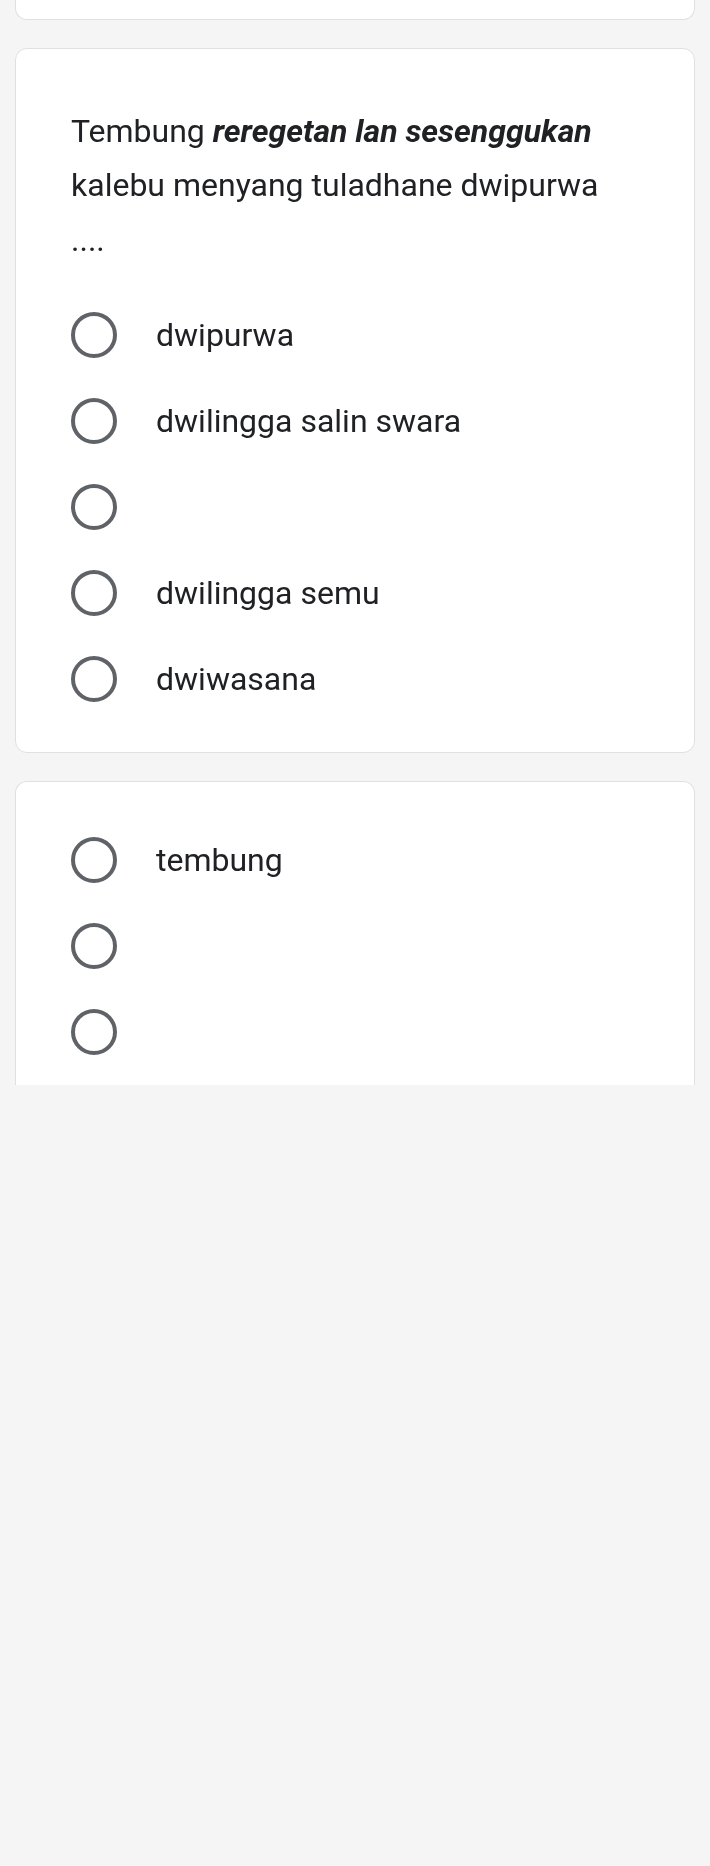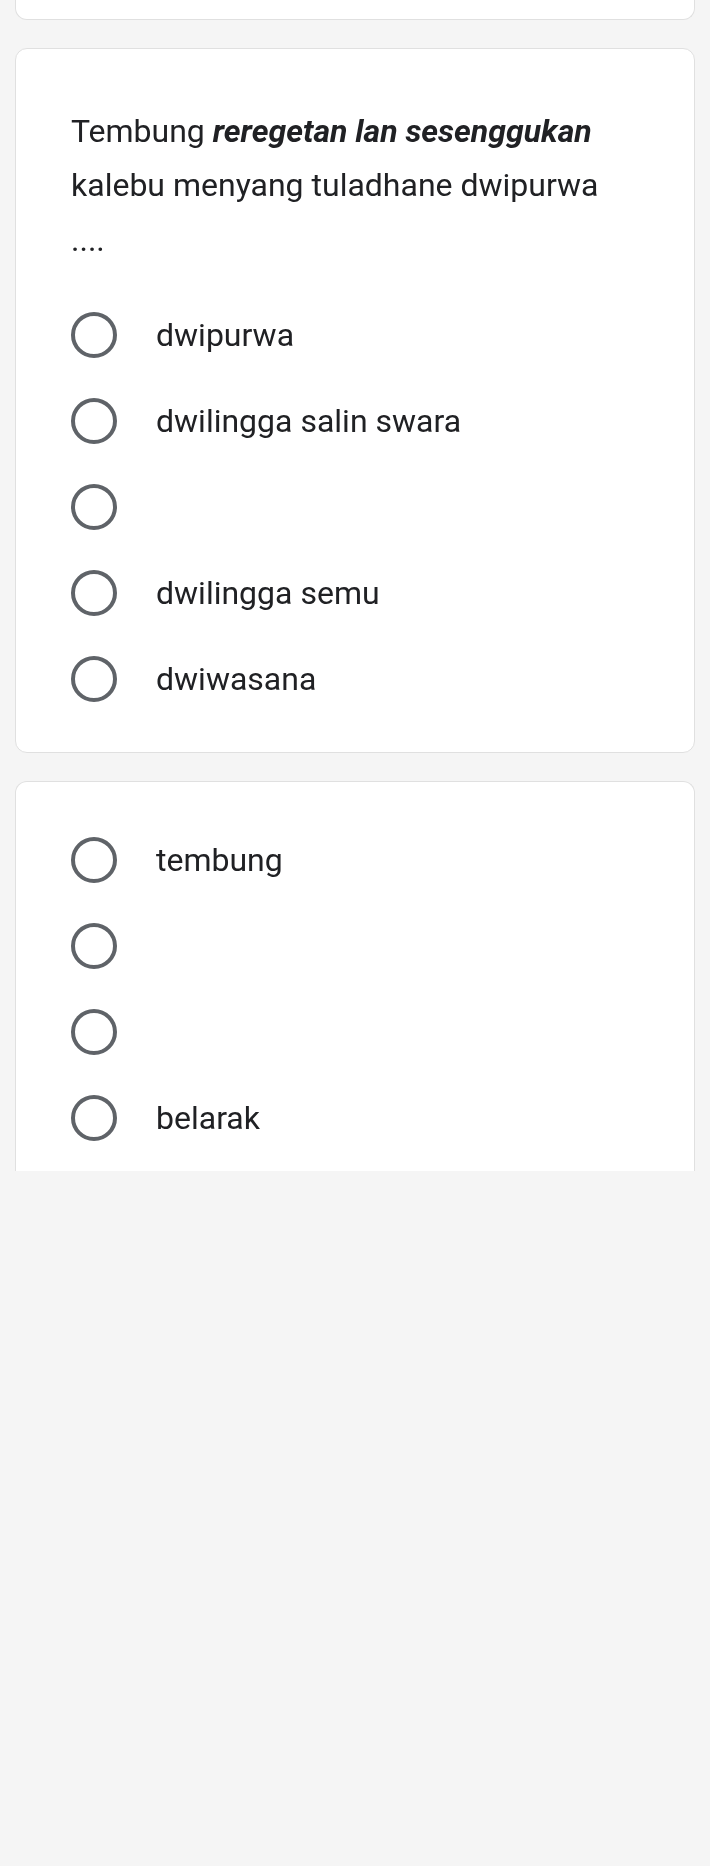--- a/index.html
+++ b/index.html
@@ -105,18 +105,14 @@
     <div class="option">
       <div class="radio"></div>
       <span class="option-label">tembung</span>
     </div>
     <div class="option">
       <div class="radio"></div>
     </div>
     <div class="option">
       <div class="radio"></div>
     </div>
-    <div class="option">
-      <div class="radio"></div>
-      <span class="option-label">belarak</span>
-    </div>
   </div>
 </div>
 
 </body></html>

